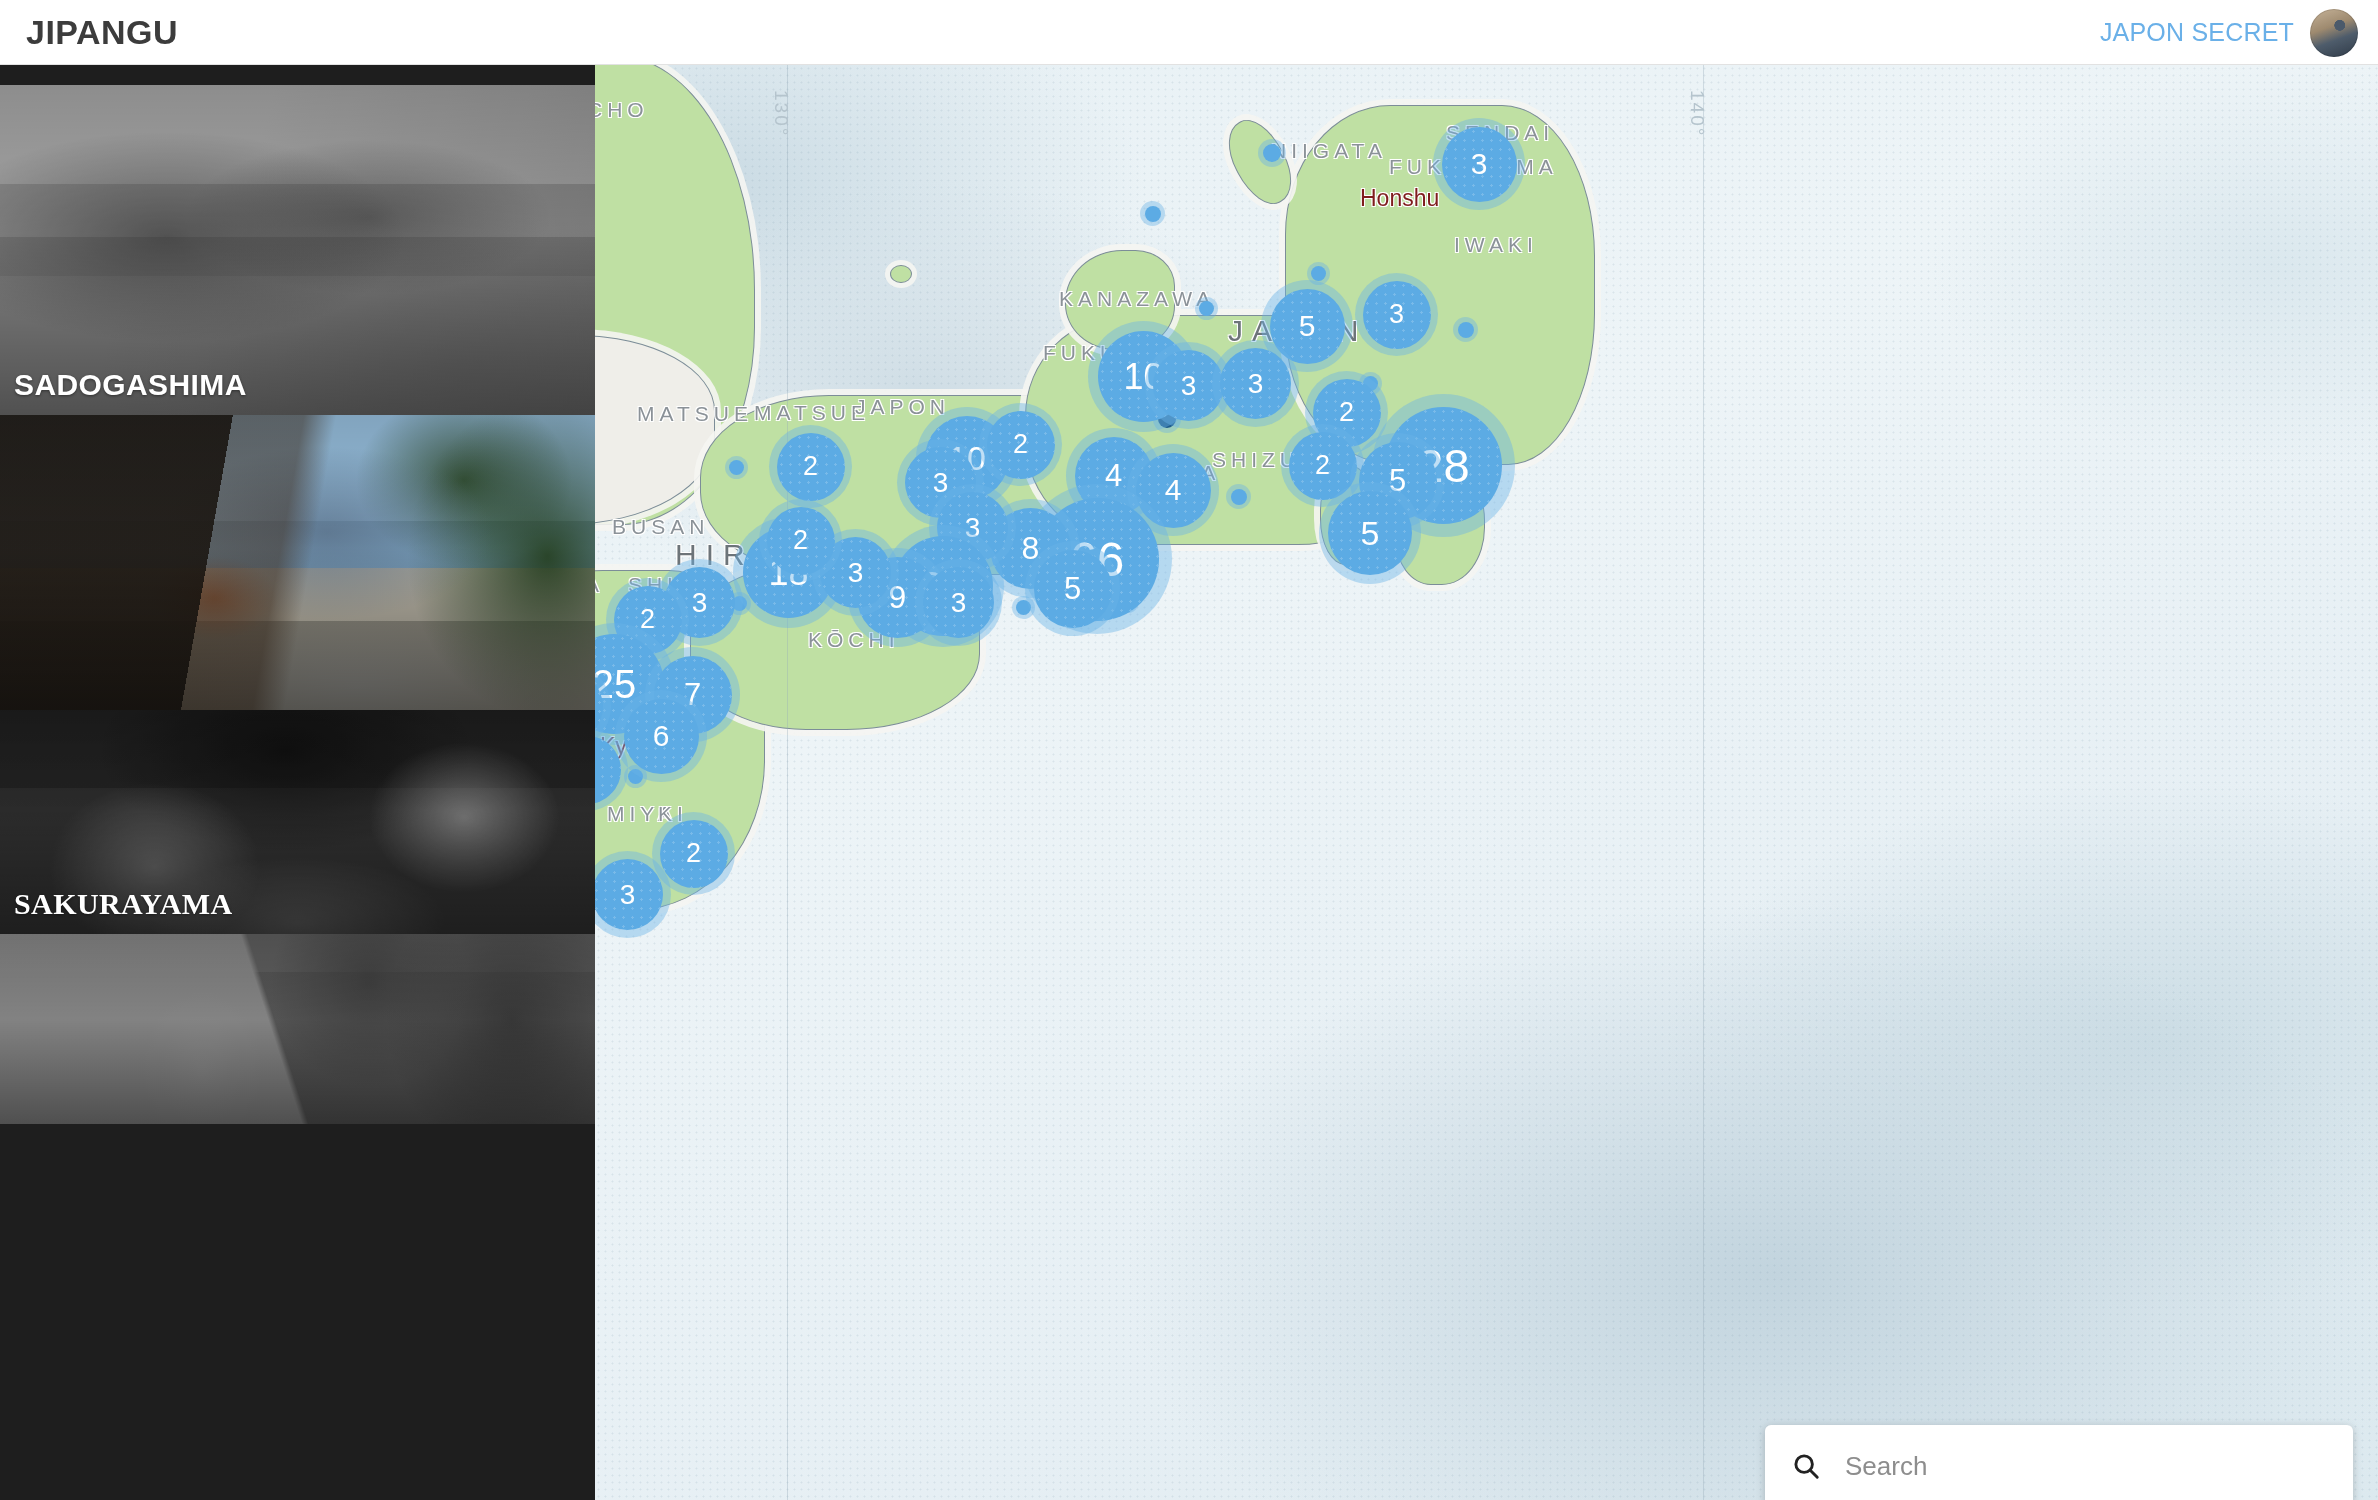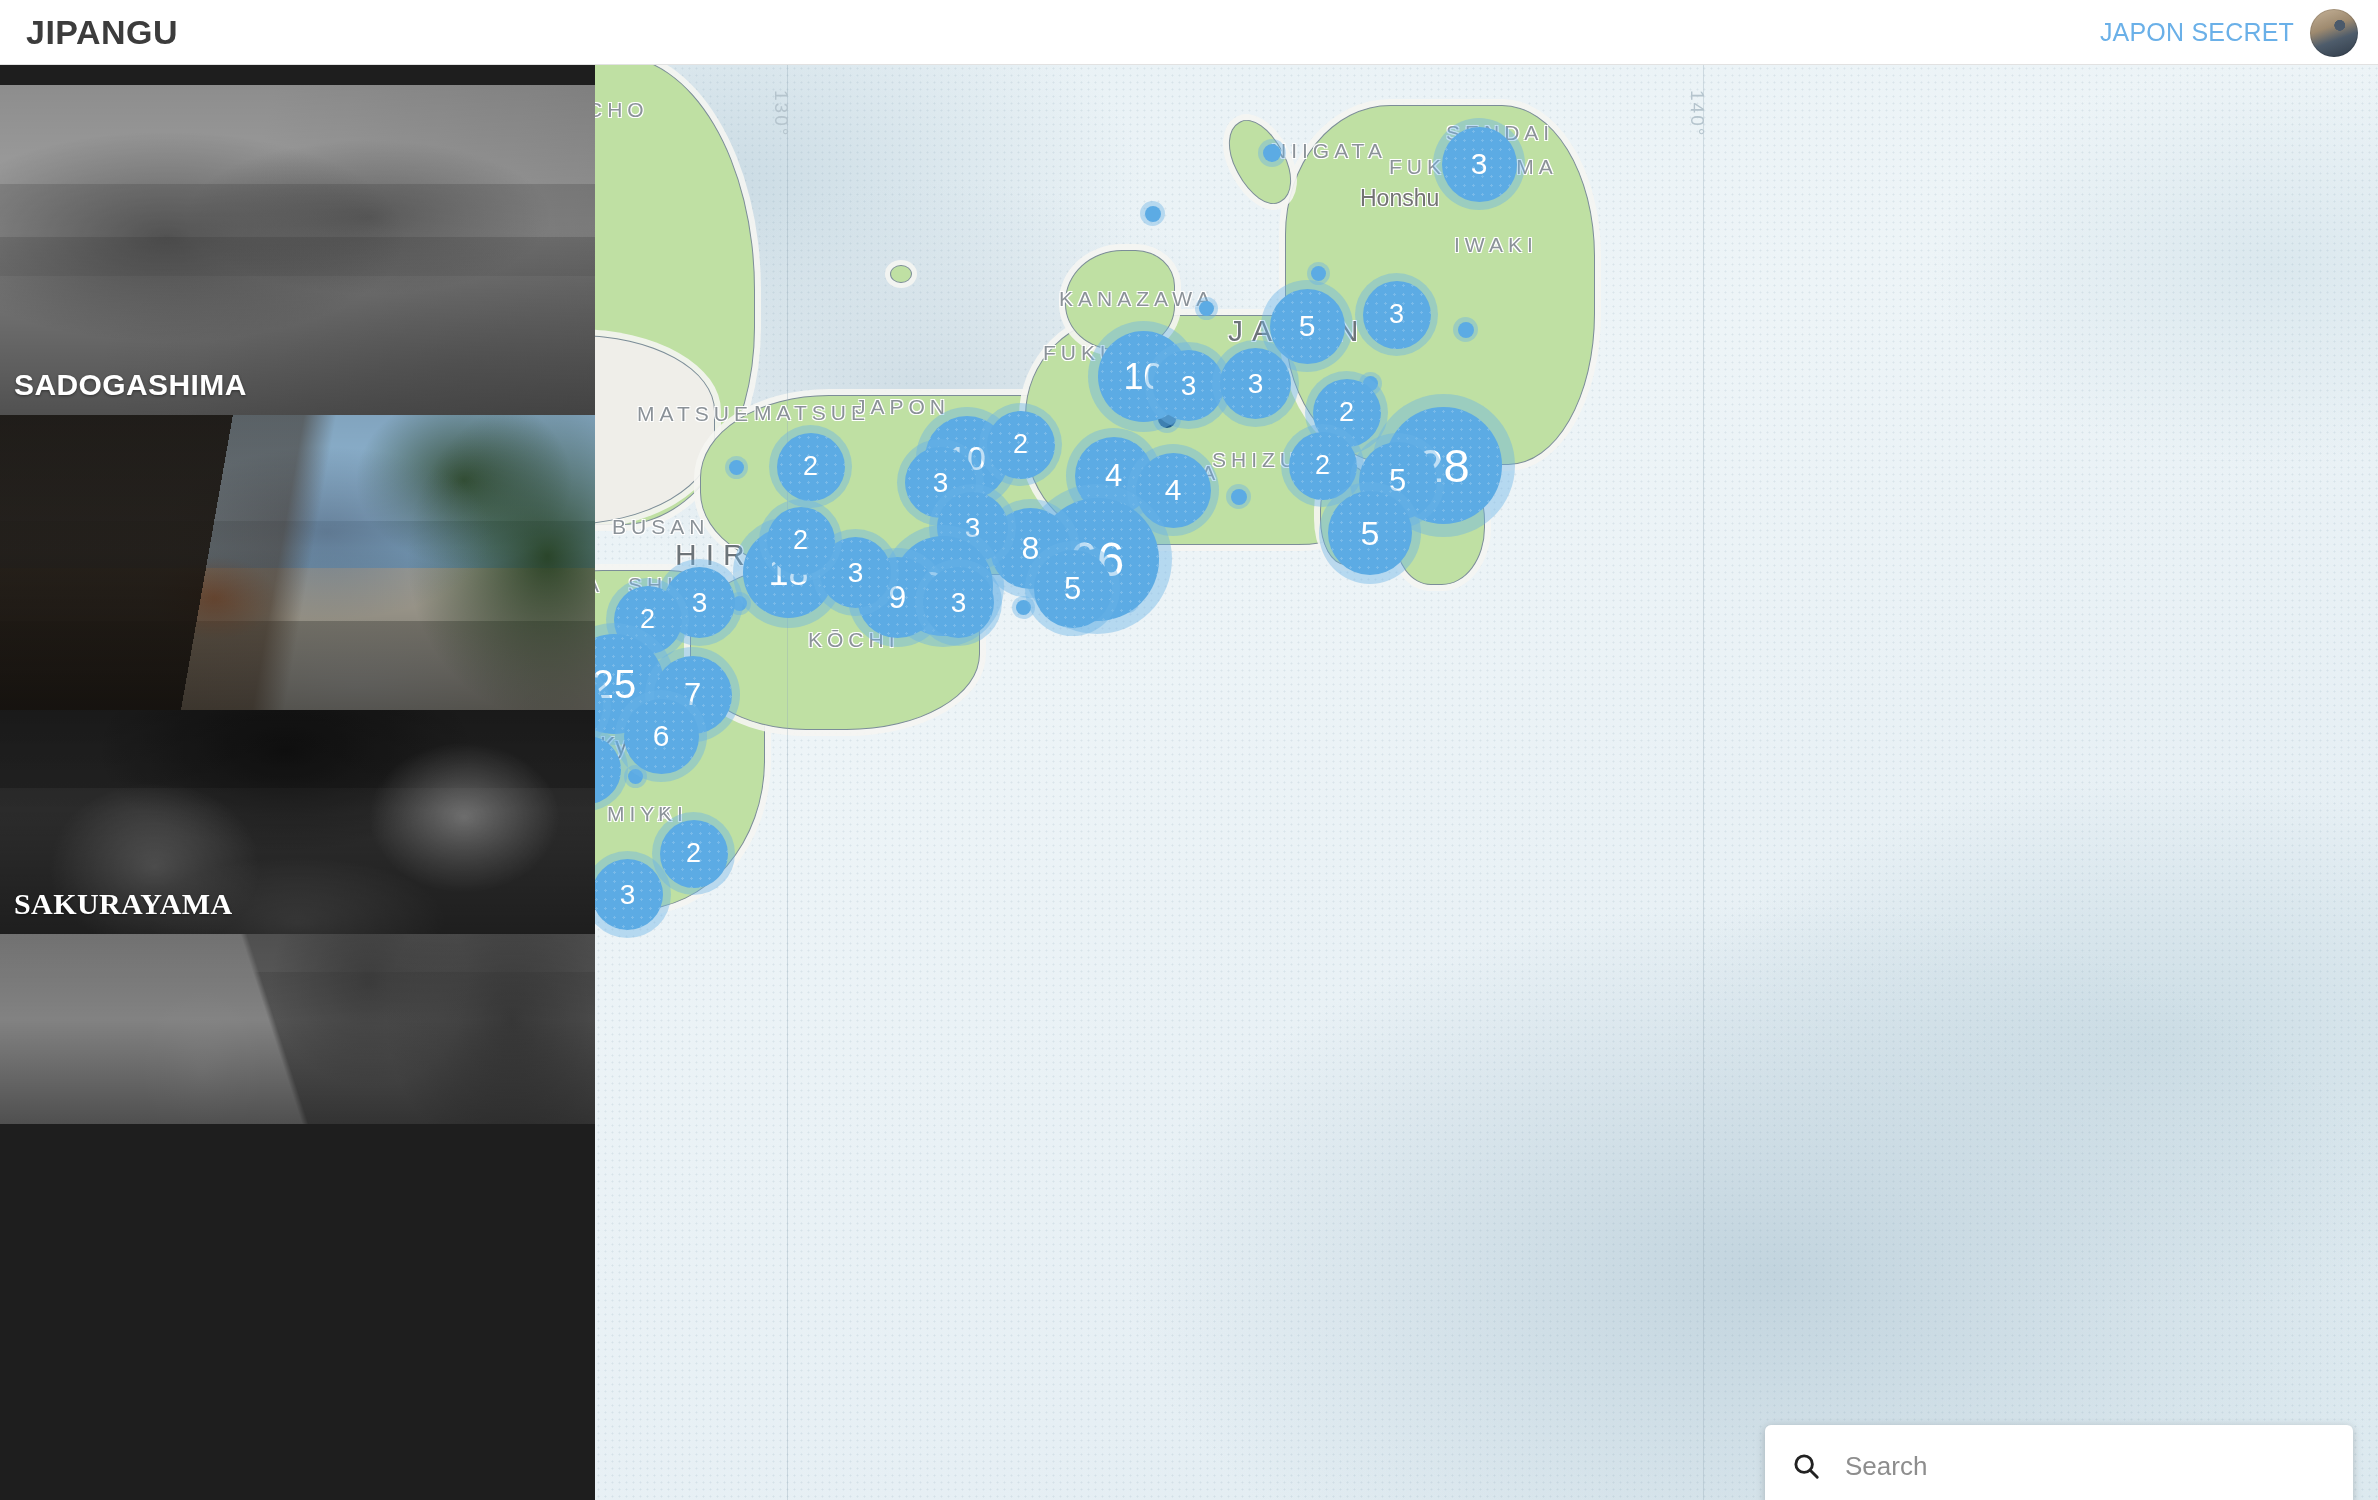--- a/index.html
+++ b/index.html
@@ -169,21 +169,21 @@
   }
   .land.grey { background:#efeee9; }
 
   .citylabel{
     position:absolute; color:#8b9298; font-weight:normal;
     letter-spacing:5px; font-size:21px; white-space:nowrap;
     text-shadow:-1px -1px 0 #fff,1px -1px 0 #fff,-1px 1px 0 #fff,1px 1px 0 #fff;
   }
   .citylabel.big{ font-size:30px; letter-spacing:9px; color:#6d7479; }
   .citylabel.island{
-    letter-spacing:0px; font-size:23px; color:#737373; font-weight:normal;
+    letter-spacing:0px; font-size:23px; color:#7f1d1d; font-weight:normal;
   }
 
   .cluster{
     position:absolute; border-radius:50%;
     background:rgba(104,178,231,.42);
     display:flex; align-items:center; justify-content:center;
     cursor:pointer;
   }
   .cluster .core{
     border-radius:50%;

